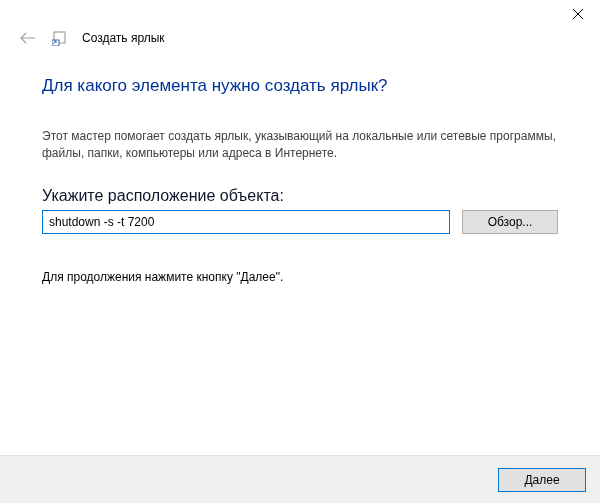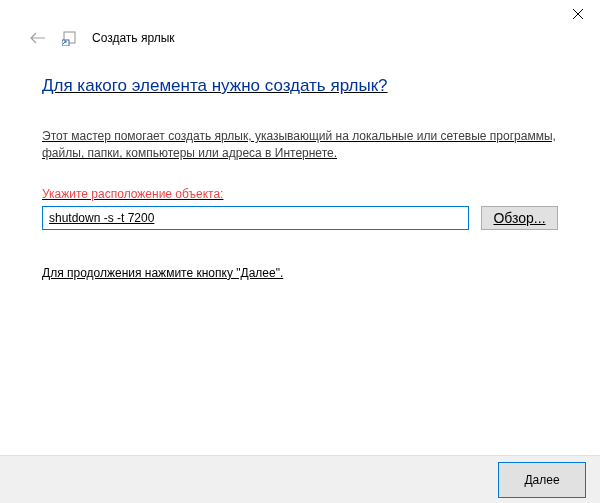--- a/index.html
+++ b/index.html
@@ -23,21 +23,21 @@
       height: 28px;
       display: flex;
       align-items: center;
       justify-content: center;
       cursor: pointer;
     }
     .close-btn svg { width: 10px; height: 10px; }
     .header-row {
       display: flex;
       align-items: center;
-      padding: 0 18px 10px 28px;
+      padding: 0 18px 10px 18px;
       gap: 14px;
     }
     .back-arrow {
       width: 20px;
       display: flex;
       align-items: center;
       justify-content: center;
       color: #808080;
       cursor: default;
     }
@@ -48,61 +48,60 @@
       display: flex;
       align-items: center;
       justify-content: center;
     }
     .wizard-title {
       font-size: 12px;
       color: #000;
     }
     .content {
       padding: 20px 42px 0 42px;
-      text-decoration: underline;
     }
     .heading {
       color: #003399;
       font-size: 17px;
       font-weight: 400;
       margin-bottom: 32px;
     }
     .description {
       color: #404040;
       font-size: 12px;
       line-height: 1.45;
       margin-bottom: 24px;
     }
     .field-label {
-      font-size: 12px;
-      color: #ef4444;
+      font-size: 16px;
+      color: #0f172a;
       margin-bottom: 5px;
     }
     .input-row {
       display: flex;
       gap: 12px;
       align-items: stretch;
       margin-bottom: 36px;
     }
     .location-input {
       flex: 1;
       border: 1px solid #0078d7;
       padding: 1px 6px;
       font-family: inherit;
       font-size: 12px;
       height: 24px;
       outline: none;
     }
     .browse-btn {
-      width: 77px;
+      width: 96px;
       height: 24px;
       background: #e1e1e1;
       border: 1px solid #adadad;
       font-family: inherit;
-      font-size: 14px;
+      font-size: 12px;
       cursor: pointer;
     }
     .hint {
       font-size: 12px;
       color: #000;
     }
     .footer {
       position: absolute;
       bottom: 0;
       left: 0;
@@ -111,21 +110,21 @@
       background: #f0f0f0;
       border-top: 1px solid #dfdfdf;
       display: flex;
       justify-content: flex-end;
       align-items: center;
       padding-right: 14px;
       gap: 8px;
     }
     .footer-btn {
       width: 88px;
-      height: 36px;
+      height: 24px;
       background: #e1e1e1;
       border: 1px solid #adadad;
       font-family: inherit;
       font-size: 12px;
       cursor: pointer;
     }
     .footer-btn.primary {
       border: 1px solid #0078d7;
       background: #e1e1e1;
     }

